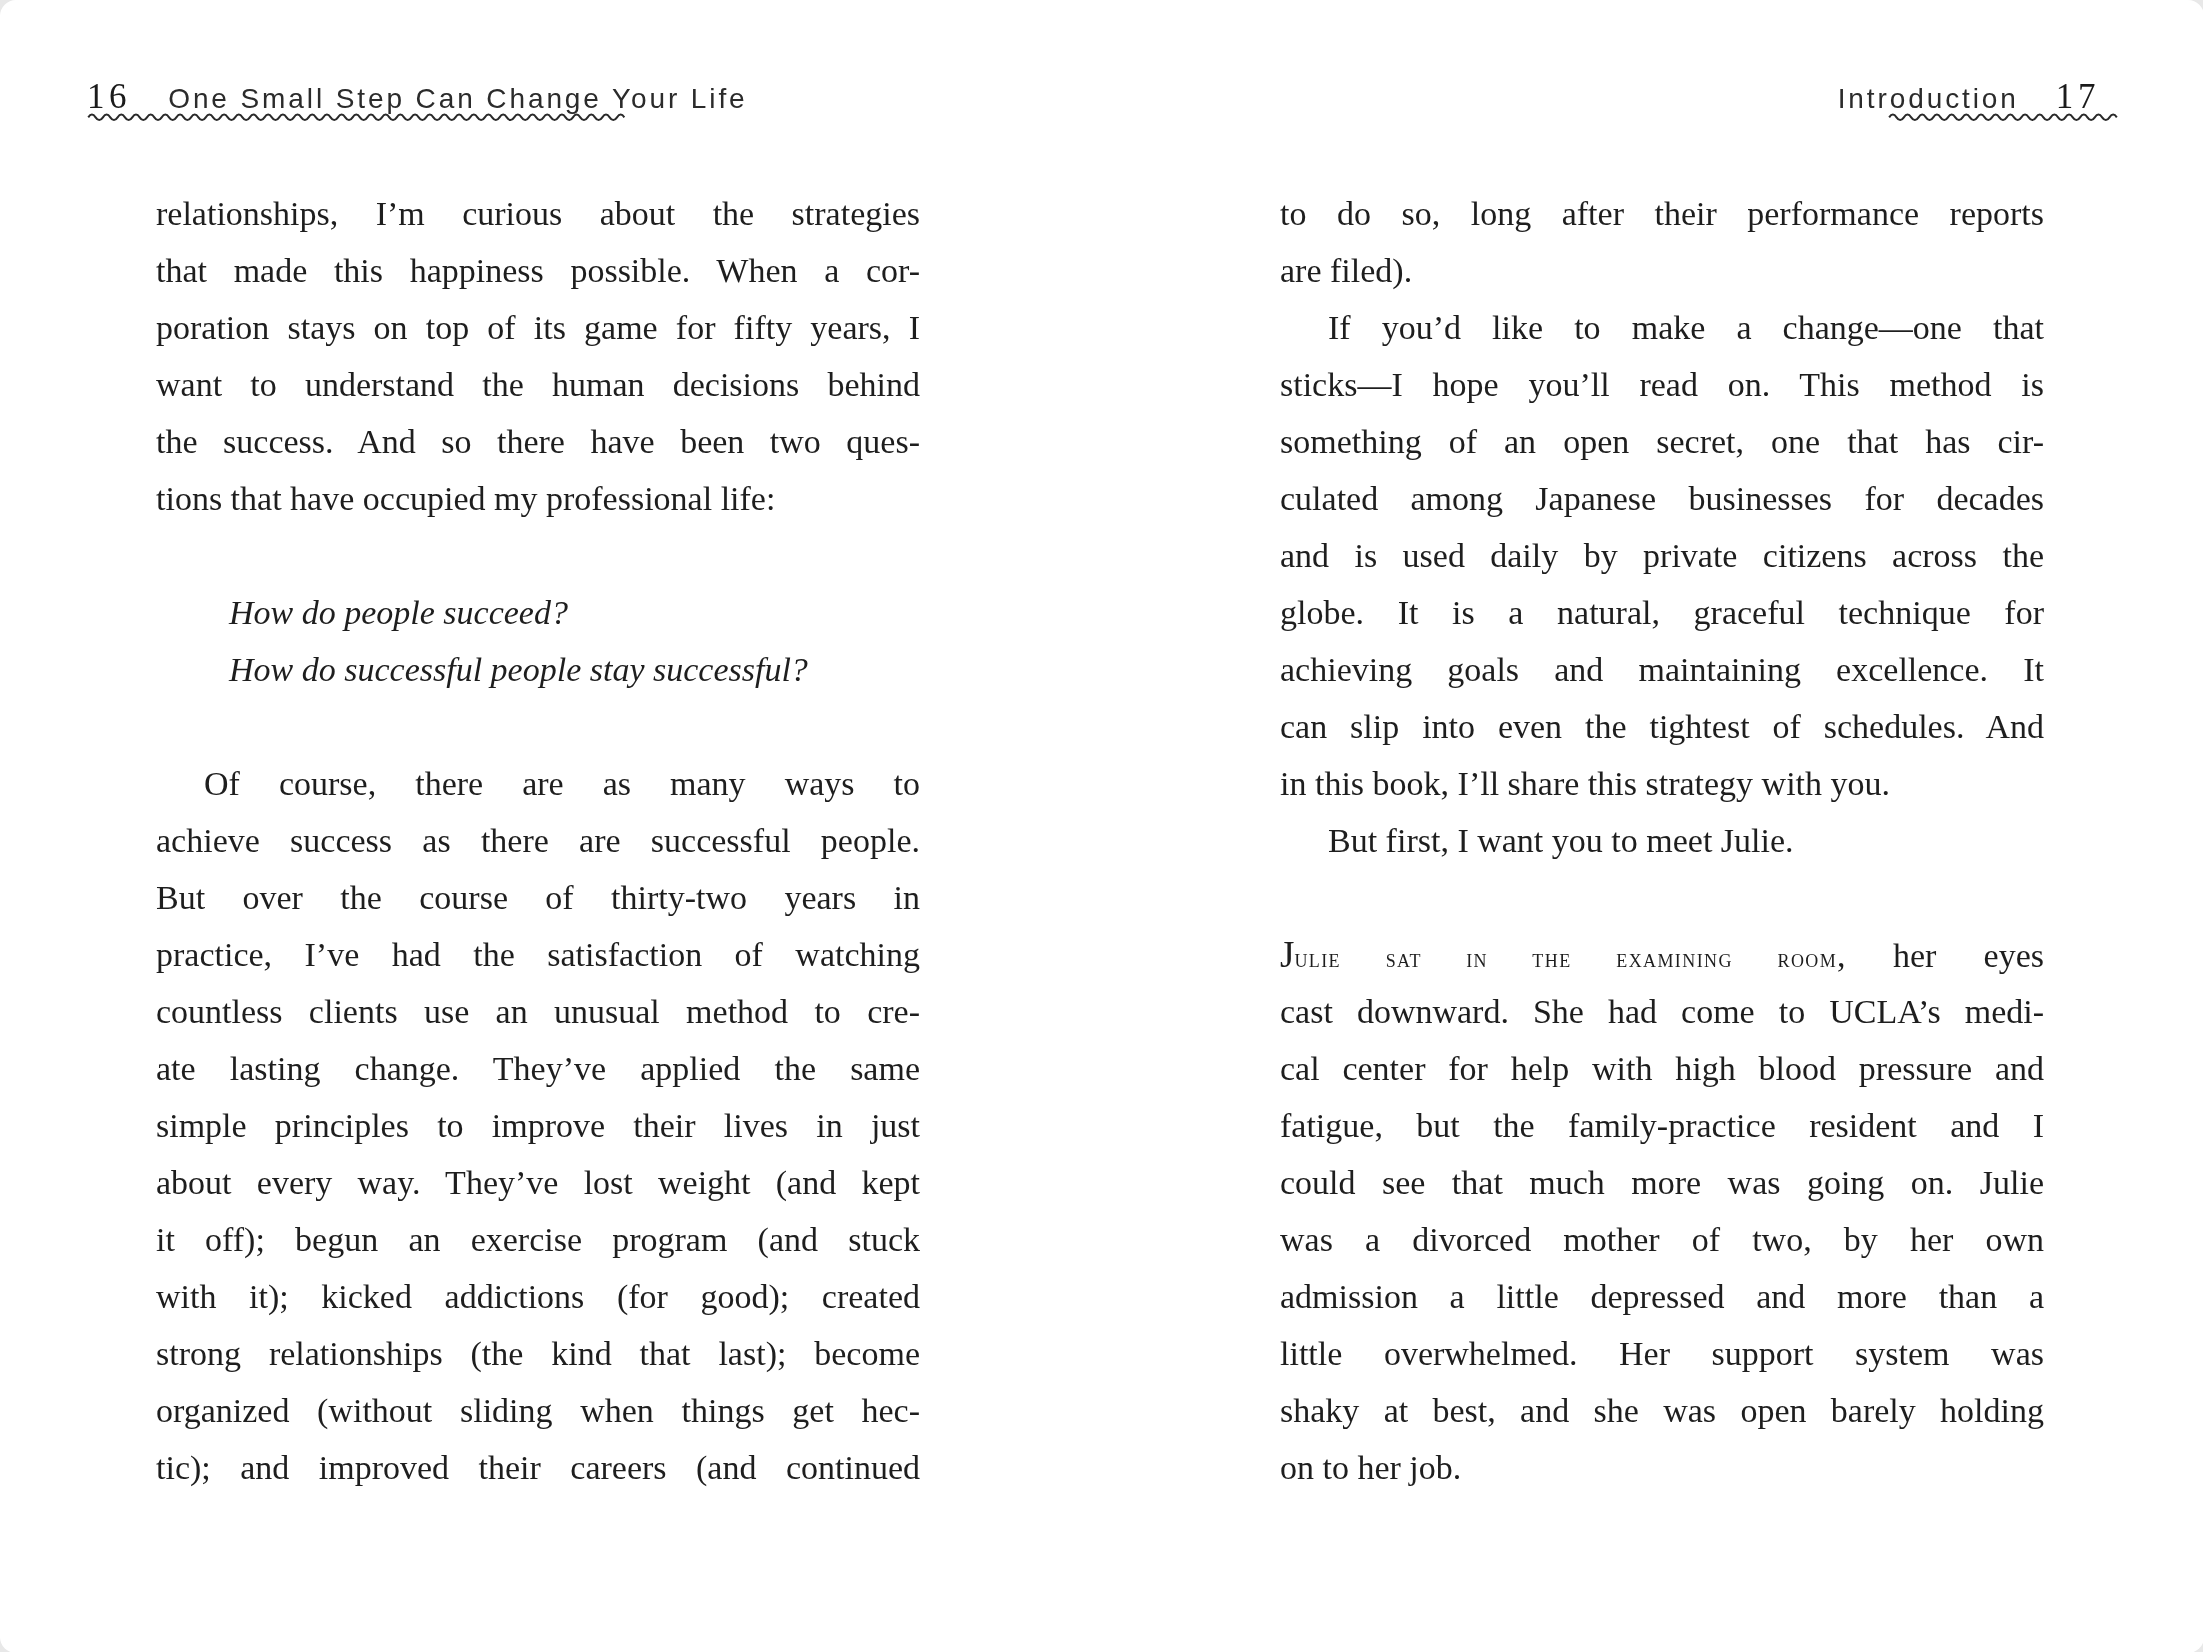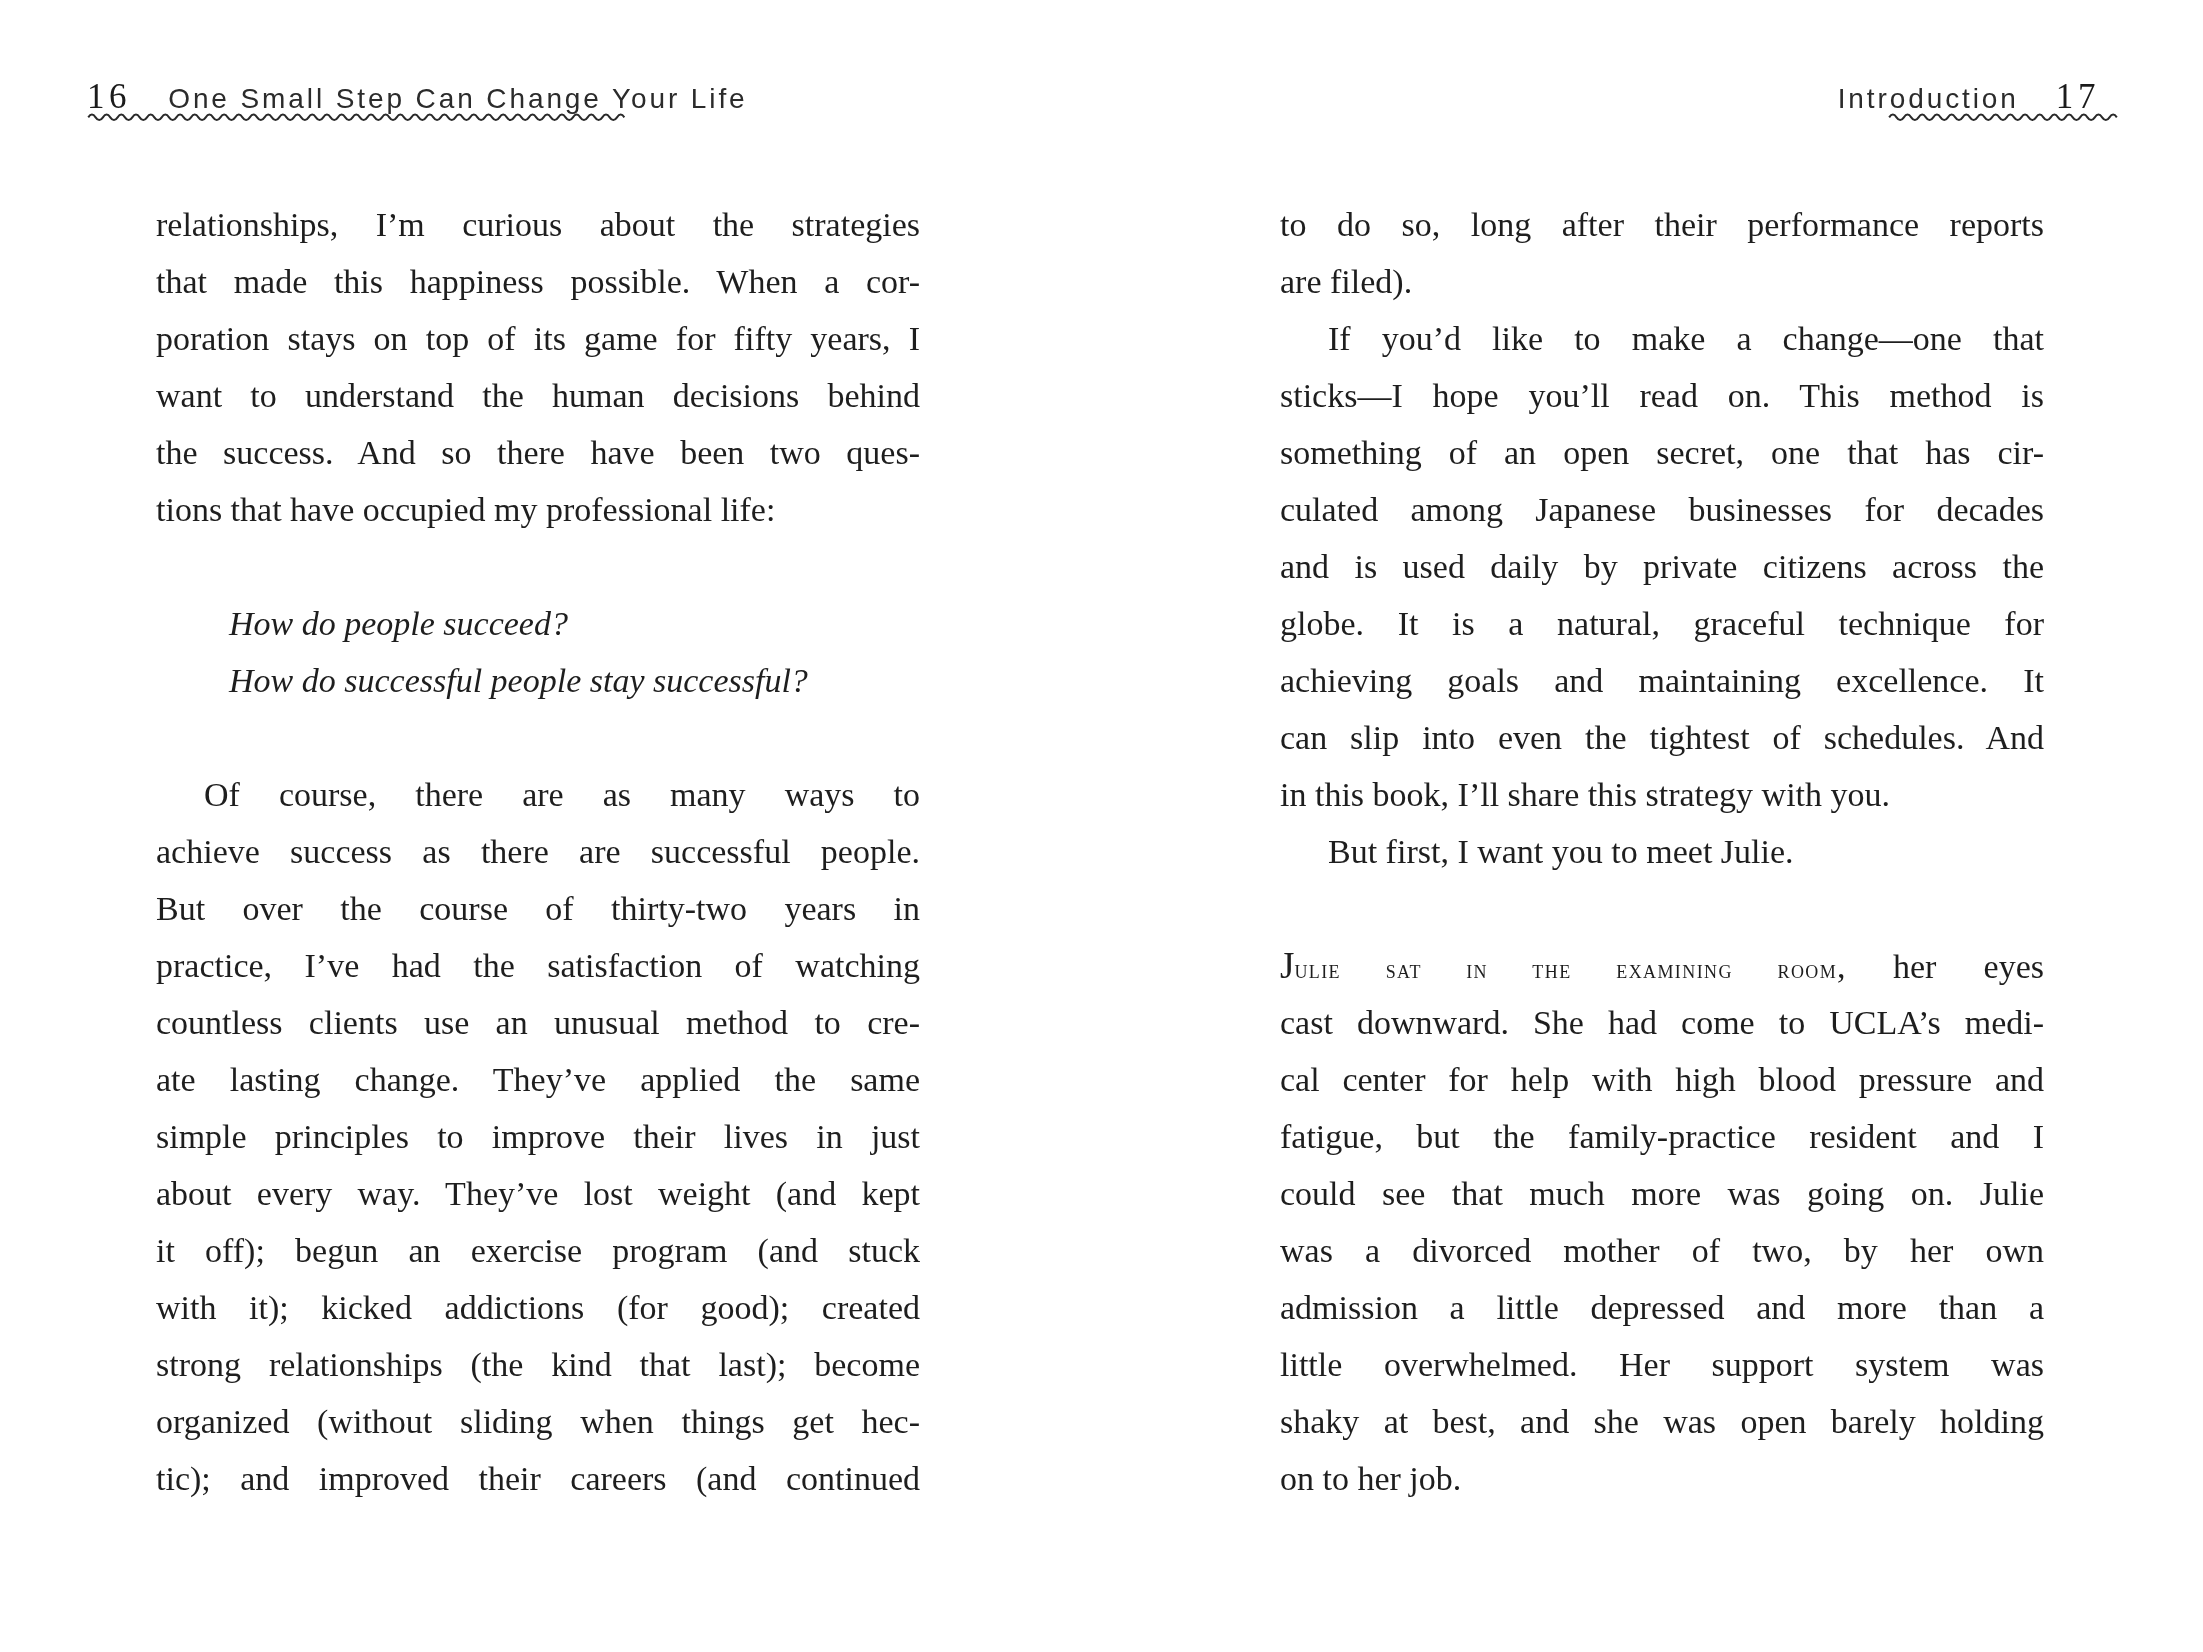--- a/index.html
+++ b/index.html
@@ -3,20 +3,21 @@
 <meta charset="utf-8">
 <style>
   html,body{margin:0;padding:0;background:#e8e8e8;}
   .spread{
     position:relative;
     width:2204px;height:1653px;
     background:#ffffff;
     color:#1e1e1e;
     font-family:"Liberation Serif", serif;
     overflow:hidden;
+    border-radius:16px;
   }
   .hdr{
     position:absolute;top:77px;
     display:flex;align-items:baseline;gap:37px;
     white-space:nowrap;
   }
   .hdr-left{left:87px;}
   .hdr-right{right:104px;}
   .pnum{
     font-family:"Liberation Serif", serif;
@@ -28,21 +29,21 @@
     font-family:"Liberation Sans", sans-serif;
     font-size:28px;
     letter-spacing:2.9px;
     color:#2b2b2b;
   }
   .wavy{
     position:absolute;top:110px;height:14.7px;
     display:block;
   }
   .pagebody{
-    position:absolute;top:196px;width:764px;
+    position:absolute;top:185px;width:764px;
     font-size:34px;line-height:57px;
     text-rendering:optimizeLegibility;
   }
   .body-left{left:156px;}
   .body-right{left:1280px;}
   .line{height:57px;}
   .line.j{text-align:justify;text-align-last:justify;}
   .line.it{font-style:italic;padding-left:73px;}
   .line.ind1{padding-left:48px;}
   .lead-cap{font-size:37px;}

